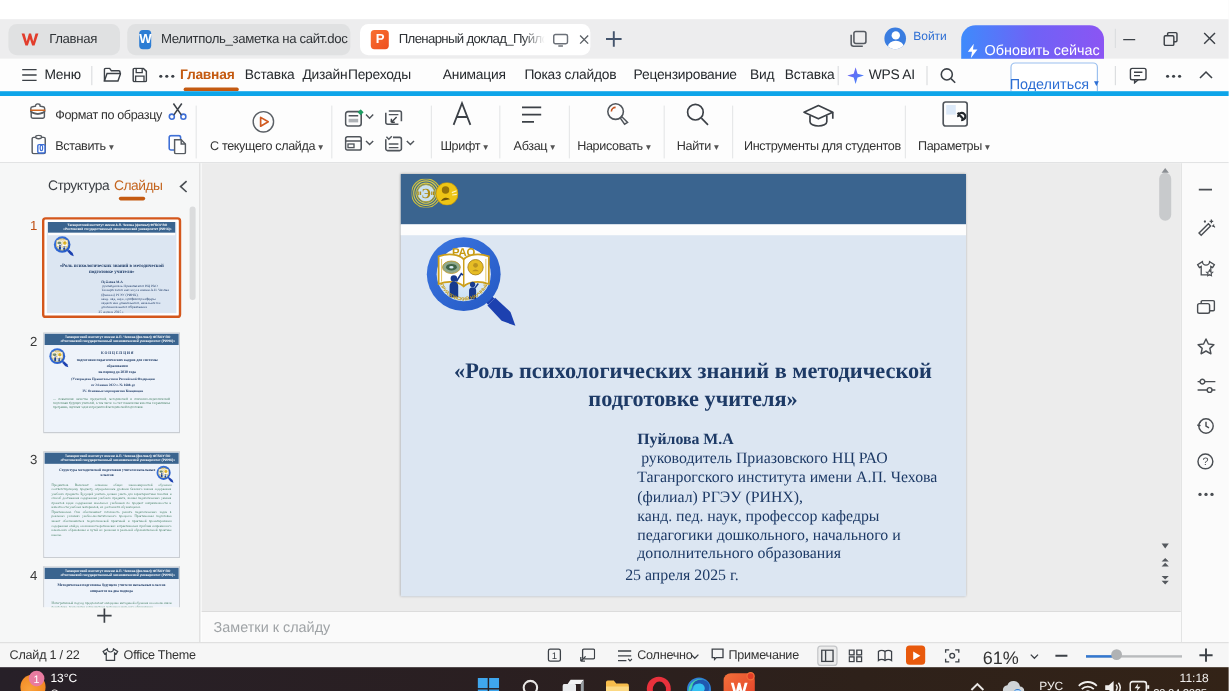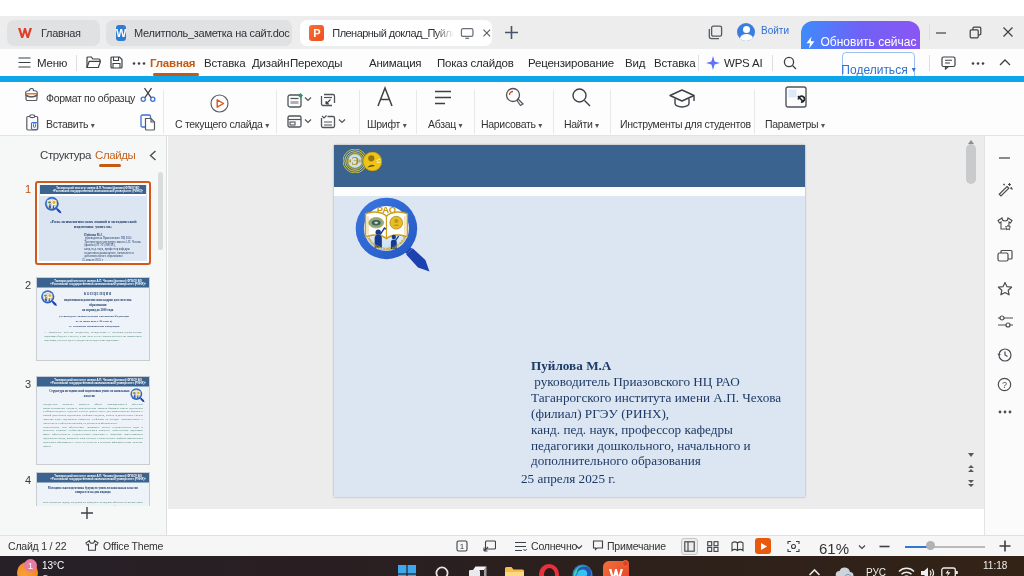--- a/index.html
+++ b/index.html
@@ -13,21 +13,21 @@
 .tab.inactive { background:#e0e1e2; }
 .tab.active { background:#ffffff; }
 
 
 #menurow { position:absolute; left:0; top:33px; width:1024px; height:27px; background:#fdfdfd; }
 .mitem { position:absolute; top:0; height:27px; display:flex; align-items:center; font-size:11.5px; letter-spacing:-0.2px; color:#262a2e; }
 .mactive { color:#c45a11; font-weight:bold; }
 .vdiv { position:absolute; top:6px; width:1px; height:16px; background:#dcdee0; }
 
 
-#toolbar { position:absolute; left:0; top:60px; width:1024px; height:60px; background:#fdfdfd; border-bottom:1px solid #e2e3e4; border-top:6px solid #0ea5e9; }
+#toolbar { position:absolute; left:0; top:60px; width:1024px; height:60px; background:#fdfdfd; border-bottom:1px solid #e2e3e4; border-top:4px solid #0ea5e9; }
 .tdiv { position:absolute; top:8px; width:1px; height:44px; background:#e7e8e9; }
 .tlabel { position:absolute; font-size:10.5px; letter-spacing:-0.3px; color:#333; white-space:nowrap; }
 .caret { font-size:8px; color:#555; }
 
 
 #leftpanel { position:absolute; left:0; top:120px; width:167px; height:399px; background:#f6f7f7; border-right:1px solid #dcdddd; }
 .thumb { position:absolute; left:36px; width:114px; background:#fff; border:1px solid #c9cdd2; }
 .tnum { position:absolute; font-size:11px; color:#3a3a3a; }
 
 
@@ -399,20 +399,21 @@
       <div id="bandgap"></div>
       <svg class="abs" style="left:9px;top:4px" width="24" height="24" viewBox="0 0 24 24">
           <use href="#greenlogo"></use>
         </svg>
       <svg class="abs" style="left:29px;top:7px" width="19" height="19" viewBox="0 0 19 19">
           <use href="#goldlogo"></use>
         </svg>
       <svg class="abs" style="left:18px;top:49px" width="82" height="82" viewBox="0 0 100 100">
           <use href="#maglogo"></use>
         </svg>
+      <div id="stitle">«Роль психологических знаний в методической<br>подготовке учителя»</div>
       <div id="sbody"><b>Пуйлова М.А</b><br>&nbsp;руководитель Приазовского НЦ РАО<br>Таганрогского института имени А.П. Чехова<br>(филиал) РГЭУ (РИНХ),<br>канд. пед. наук, профессор кафедры<br>педагогики дошкольного, начального и<br>дополнительного образования</div>
       <div id="sdate">25 апреля 2025 г.</div>
     </div>
   </div>
   <div id="rightstrip">
     <svg class="abs" style="left:13px;top:18px" width="13" height="8" viewBox="0 0 13 8">
         <path d="M1 4 H12" stroke="#4a4e53" stroke-width="1.3"></path>
       </svg>
     <svg class="abs" style="left:12px;top:46px" width="16" height="16" viewBox="0 0 16 16">
         <path d="M10 4.5 L11.8 6.3 L4 14 L2.2 12.2 Z" fill="none" stroke="#4a4e53" stroke-width="1.2"></path>
@@ -455,20 +456,23 @@
     </svg>
   <svg class="abs" style="left:967px;top:436px" width="8" height="6" viewBox="0 0 8 6">
       <path d="M4 5 L7 1 H1 Z" fill="#55595e"></path>
     </svg>
   <svg class="abs" style="left:967px;top:448px" width="8" height="11" viewBox="0 0 8 11">
       <path d="M4 1 L7 4 H1 Z M4 5 L7 8 H1 Z" fill="#55595e"></path>
     </svg>
   <svg class="abs" style="left:967px;top:461px" width="8" height="11" viewBox="0 0 8 11">
       <path d="M4 4 L7 1 H1 Z M4 8 L7 5 H1 Z" fill="#55595e" transform="translate(0,2)"></path>
     </svg>
+  <div id="notes">
+      <span>Заметки к слайду</span>
+    </div>
   <div id="statusbar">
     <span class="abs" style="left:8px;top:4px;font-size:10.5px;letter-spacing:-0.2px;">Слайд 1 / 22</span>
     <svg class="abs" style="left:85px;top:3px" width="14" height="13" viewBox="0 0 16 15">
         <path d="M5 2 L1 4.5 L2.5 7 L4 6 V13 H12 V6 L13.5 7 L15 4.5 L11 2 A3 3 0 0 1 5 2 Z" fill="none" stroke="#3c4147" stroke-width="1.2"></path>
       </svg>
     <span class="abs" style="left:103px;top:4px;font-size:10.5px;letter-spacing:-0.2px;">Office Theme</span>
     <svg class="abs" style="left:456px;top:4px" width="12" height="12" viewBox="0 0 12 12">
         <rect x="1" y="1" width="10" height="10" rx="1.5" fill="none" stroke="#3c4147" stroke-width="1.1"></rect>
         <text x="6" y="9" font-size="8" fill="#3c4147" text-anchor="middle" font-family="Liberation Sans,sans-serif">1</text>
       </svg>

